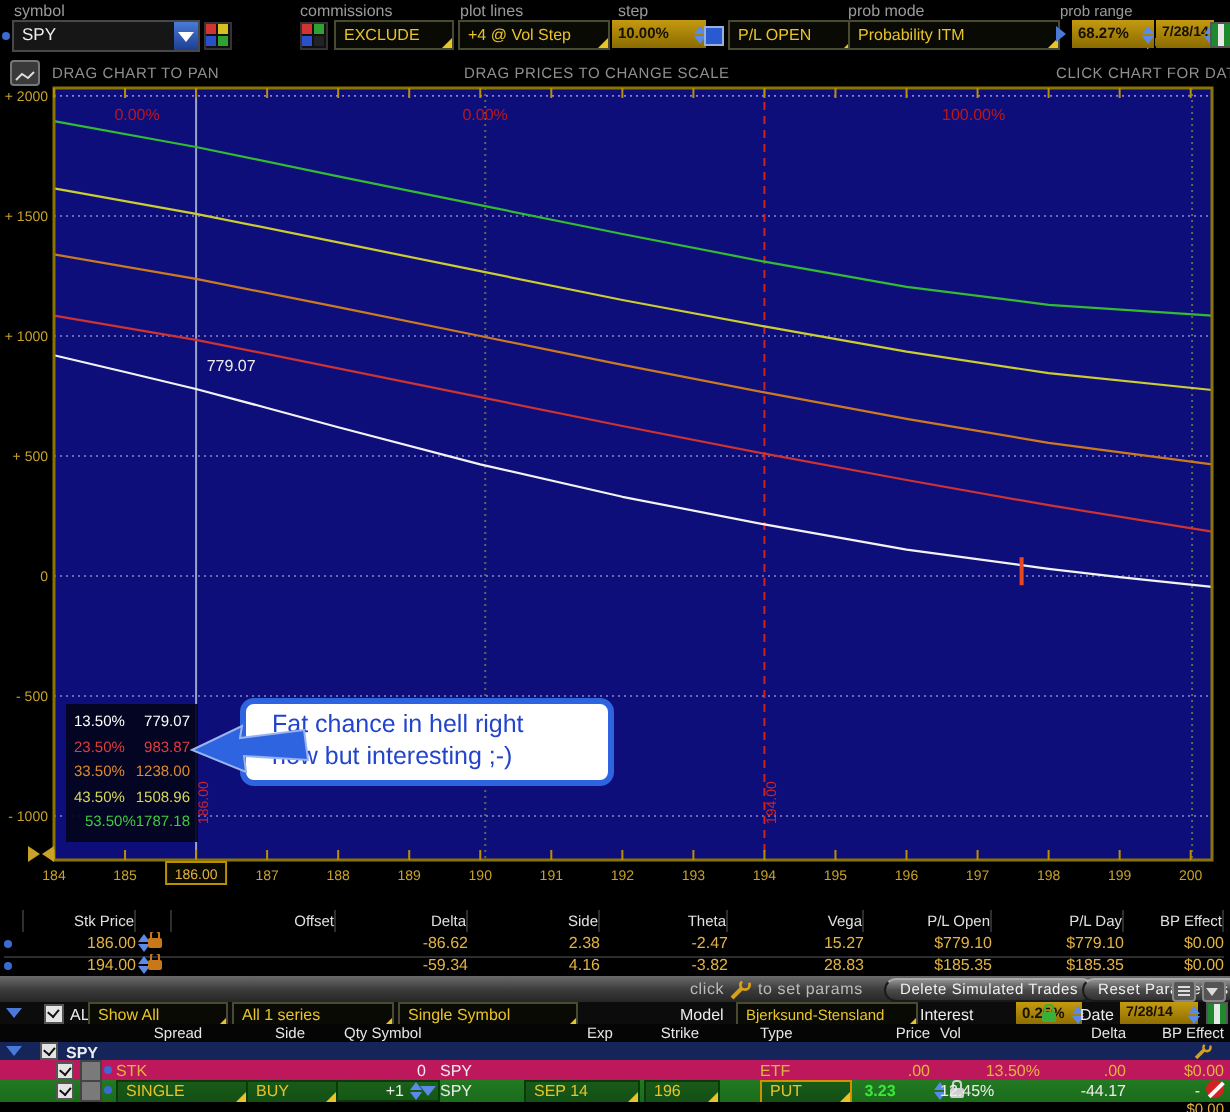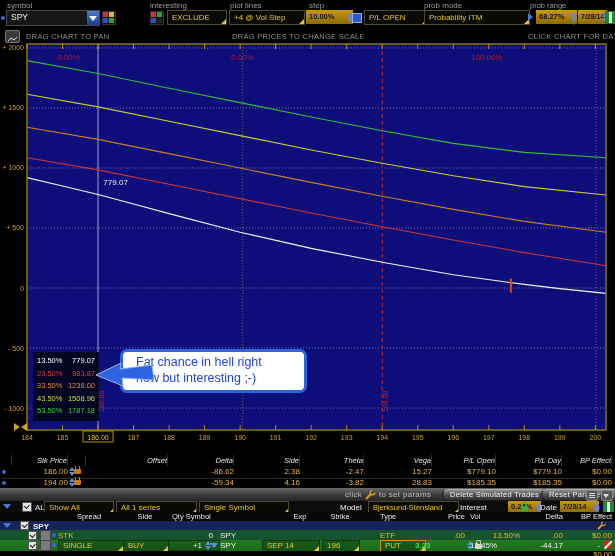--- a/index.html
+++ b/index.html
@@ -39,21 +39,21 @@
   .sec-hdr{position:absolute;left:0;width:615px;height:12px;
          background:linear-gradient(#6a6a6a,#3a3a3a 55%,#262626);
          color:#f0f0f0;font-size:8px;font-weight:bold;line-height:12px;letter-spacing:.3px;}
   .btn{display:inline-block;height:10px;line-height:10px;padding:0 7px;margin-left:4px;
          border-radius:6px;background:linear-gradient(#909090,#4c4c4c 50%,#303030);
          border:1px solid #1a1a1a;border-top-color:#aaa;color:#f2f2f2;font-size:7.5px;
          font-weight:normal;white-space:nowrap;}
   .ps-grid{position:absolute;left:2px;width:610px;display:grid;
          grid-template-columns:10px 56px 18px 82px 66px 66px 64px 68px 64px 66px 50px;}
   .ps-grid .c{text-align:right;white-space:nowrap;overflow:hidden;}
-  .ps-hdr{color:#e0e0e0;font-size:7.5px;line-height:11px;font-style:italic;}
+  .ps-hdr{color:#e0e0e0;font-size:7.5px;line-height:11px;}
   .ps-hdr .c{border-right:1px solid #2e2e2e;}
   .ps-row{color:#e3b341;font-size:8px;line-height:11px;border-bottom:1px solid #2c2c2c;}
   .colorgrid{position:absolute;width:12px;height:12px;background:#111;border:1px solid #333;}
   .colorgrid i{position:absolute;width:5px;height:5px;}
   .flag{position:absolute;width:9px;height:11px;border:1px solid #555;
         background:linear-gradient(90deg,#1d8a2e 33%,#e8e8e8 33%,#e8e8e8 66%,#1d8a2e 66%);}
   .noicon{position:absolute;width:9px;height:9px;border-radius:50%;background:#d42222;}
   .noicon::after{content:'';position:absolute;left:-0.5px;top:3.7px;width:10px;height:1.6px;
         background:#fff;transform:rotate(-45deg);}
   .wtxt{color:#ededed;}
@@ -80,21 +80,21 @@
       <span class="tri-down" style="position:absolute;left:2px;top:5px;border-top-color:#fff"></span>
     </span>
   </div>
   <span class="abs colorgrid" style="left:102px;top:11px">
     <i style="left:0;top:0;background:#d23333"></i>
       <i style="left:6px;top:0;background:#d8c020"></i>
     <i style="left:0;top:6px;background:#2a50c8"></i>
       <i style="left:6px;top:6px;background:#2fa32f"></i>
   </span>
 
-  <span class="abs lbl" style="left:150px;top:1px">interesting</span>
+  <span class="abs lbl" style="left:150px;top:1px">commissions</span>
   <span class="abs colorgrid" style="left:150px;top:11px">
     <i style="left:0;top:0;background:#d23333"></i>
       <i style="left:6px;top:0;background:#2fa32f"></i>
     <i style="left:0;top:6px;background:#2a50c8"></i>
       <i style="left:6px;top:6px;background:#222"></i>
   </span>
   <div class="combo tall" style="left:167px;top:10px;width:50px">
     <span>EXCLUDE</span>
   </div>
 
@@ -255,21 +255,21 @@
         <span>983.87</span>
       </div>
       <div class="lr" style="color: rgb(224, 138, 46);">
         <span>33.50%</span>
         <span>1238.00</span>
       </div>
       <div class="lr" style="color: rgb(216, 216, 88);">
         <span>43.50%</span>
         <span>1508.96</span>
       </div>
-      <div class="lr" style="color: rgb(62, 204, 62);">
+      <div class="lr" style="color: rgb(62, 204, 62); justify-content: flex-end;">
         <span>53.50%</span>
         <span>1787.18</span>
       </div>
     </div>
 
   <div id="tooltip">
     <div>Fat chance in hell right</div>
     <div>now but interesting ;-)</div>
   </div>
   <svg width="72" height="40" style="position:absolute;left:88px;top:356px;z-index:5">
@@ -382,21 +382,21 @@
   <div class="abs" style="left:0;top:521px;width:615px;height:9px;background:#15255a;border-bottom:1px solid #2a2a2a">
     <span class="abs tri-down" style="left:3px;top:2px"></span>
     <span class="checkbox" style="left:20px;top:0;width:7px;height:7px"></span>
     <span class="abs wtxt" style="left:33px;top:1px;font-size:8px;font-weight:bold">SPY</span>
     <svg width="12" height="9" style="position:absolute;left:596px;top:0">
       <line x1="2" y1="8" x2="6" y2="4" stroke="#d8a018" stroke-width="1.8"></line>
       <circle cx="7.5" cy="2.8" r="1.8" fill="none" stroke="#d8a018" stroke-width="1.2" stroke-dasharray="7 3"></circle>
     </svg>
   </div>
 
-  <div class="abs" style="left:0;top:530px;width:615px;height:10px;background:#14532d;border-bottom:4px solid #a21caf">
+  <div class="abs" style="left:0;top:530px;width:615px;height:10px;background:#be185d;border-bottom:4px solid #a21caf">
     <span class="checkbox" style="left:28px;top:1px;width:7px;height:7px"></span>
     <span class="greybox" style="left:40px;top:0"></span>
     <span class="dot" style="position:absolute;left:52px;top:3px"></span>
     <span class="abs amb" style="left:58px;top:1px;font-size:8px">STK</span>
     <span class="abs wtxt" style="left:163px;top:1px;width:50px;text-align:right;font-size:8px">0</span>
     <span class="abs wtxt" style="left:220px;top:1px;font-size:8px">SPY</span>
     <span class="abs amb" style="left:380px;top:1px;font-size:8px">ETF</span>
     <span class="abs amb" style="left:405px;top:1px;width:60px;text-align:right;font-size:8px">.00</span>
     <span class="abs amb" style="left:470px;top:1px;width:50px;text-align:right;font-size:8px">13.50%</span>
     <span class="abs amb" style="left:513px;top:1px;width:50px;text-align:right;font-size:8px">.00</span>
@@ -421,21 +421,21 @@
     <span class="abs wtxt" style="left:220px;top:1px;font-size:8px">SPY</span>
     <div class="combo" style="left:262px;top:0;width:48px;position:absolute;background:rgba(0,0,0,.25);border-color:#0a3a0a;line-height:10px">
       <span>SEP 14</span>
     </div>
     <div class="combo" style="left:322px;top:0;width:28px;position:absolute;background:rgba(0,0,0,.25);border-color:#0a3a0a;line-height:10px">
       <span>196</span>
     </div>
     <div class="combo hl" style="left:380px;top:0;width:36px;position:absolute;background:rgba(0,0,0,.25);line-height:10px">
       <span>PUT</span>
     </div>
-    <span class="abs" style="left:415px;top:1px;width:50px;text-align:left;font-size:8px;color:#3ae83a;font-weight:bold">3.23</span>
+    <span class="abs" style="left:415px;top:1px;width:50px;text-align:center;font-size:8px;color:#3ae83a;font-weight:bold">3.23</span>
     <span class="stp" style="position:absolute;left:467px;top:1px"></span>
     <span class="lock lock-w" style="position:absolute;left:475px;top:4px"></span>
     <span class="abs wtxt" style="left:470px;top:1px;width:50px;font-size:8px">12.45%</span>
     <span class="abs wtxt" style="left:513px;top:1px;width:50px;text-align:right;font-size:8px">-44.17</span>
     <span class="abs wtxt" style="left:562px;top:1px;width:38px;text-align:right;font-size:8px">-</span>
     <span class="noicon" style="left:603px;top:0"></span>
   </div>
 
   <div class="abs" style="left:0;top:551px;width:615px;height:5px;background:#000">
     <span class="abs amb" style="left:562px;top:-1px;width:50px;text-align:right;font-size:7.5px">$0.00</span>

